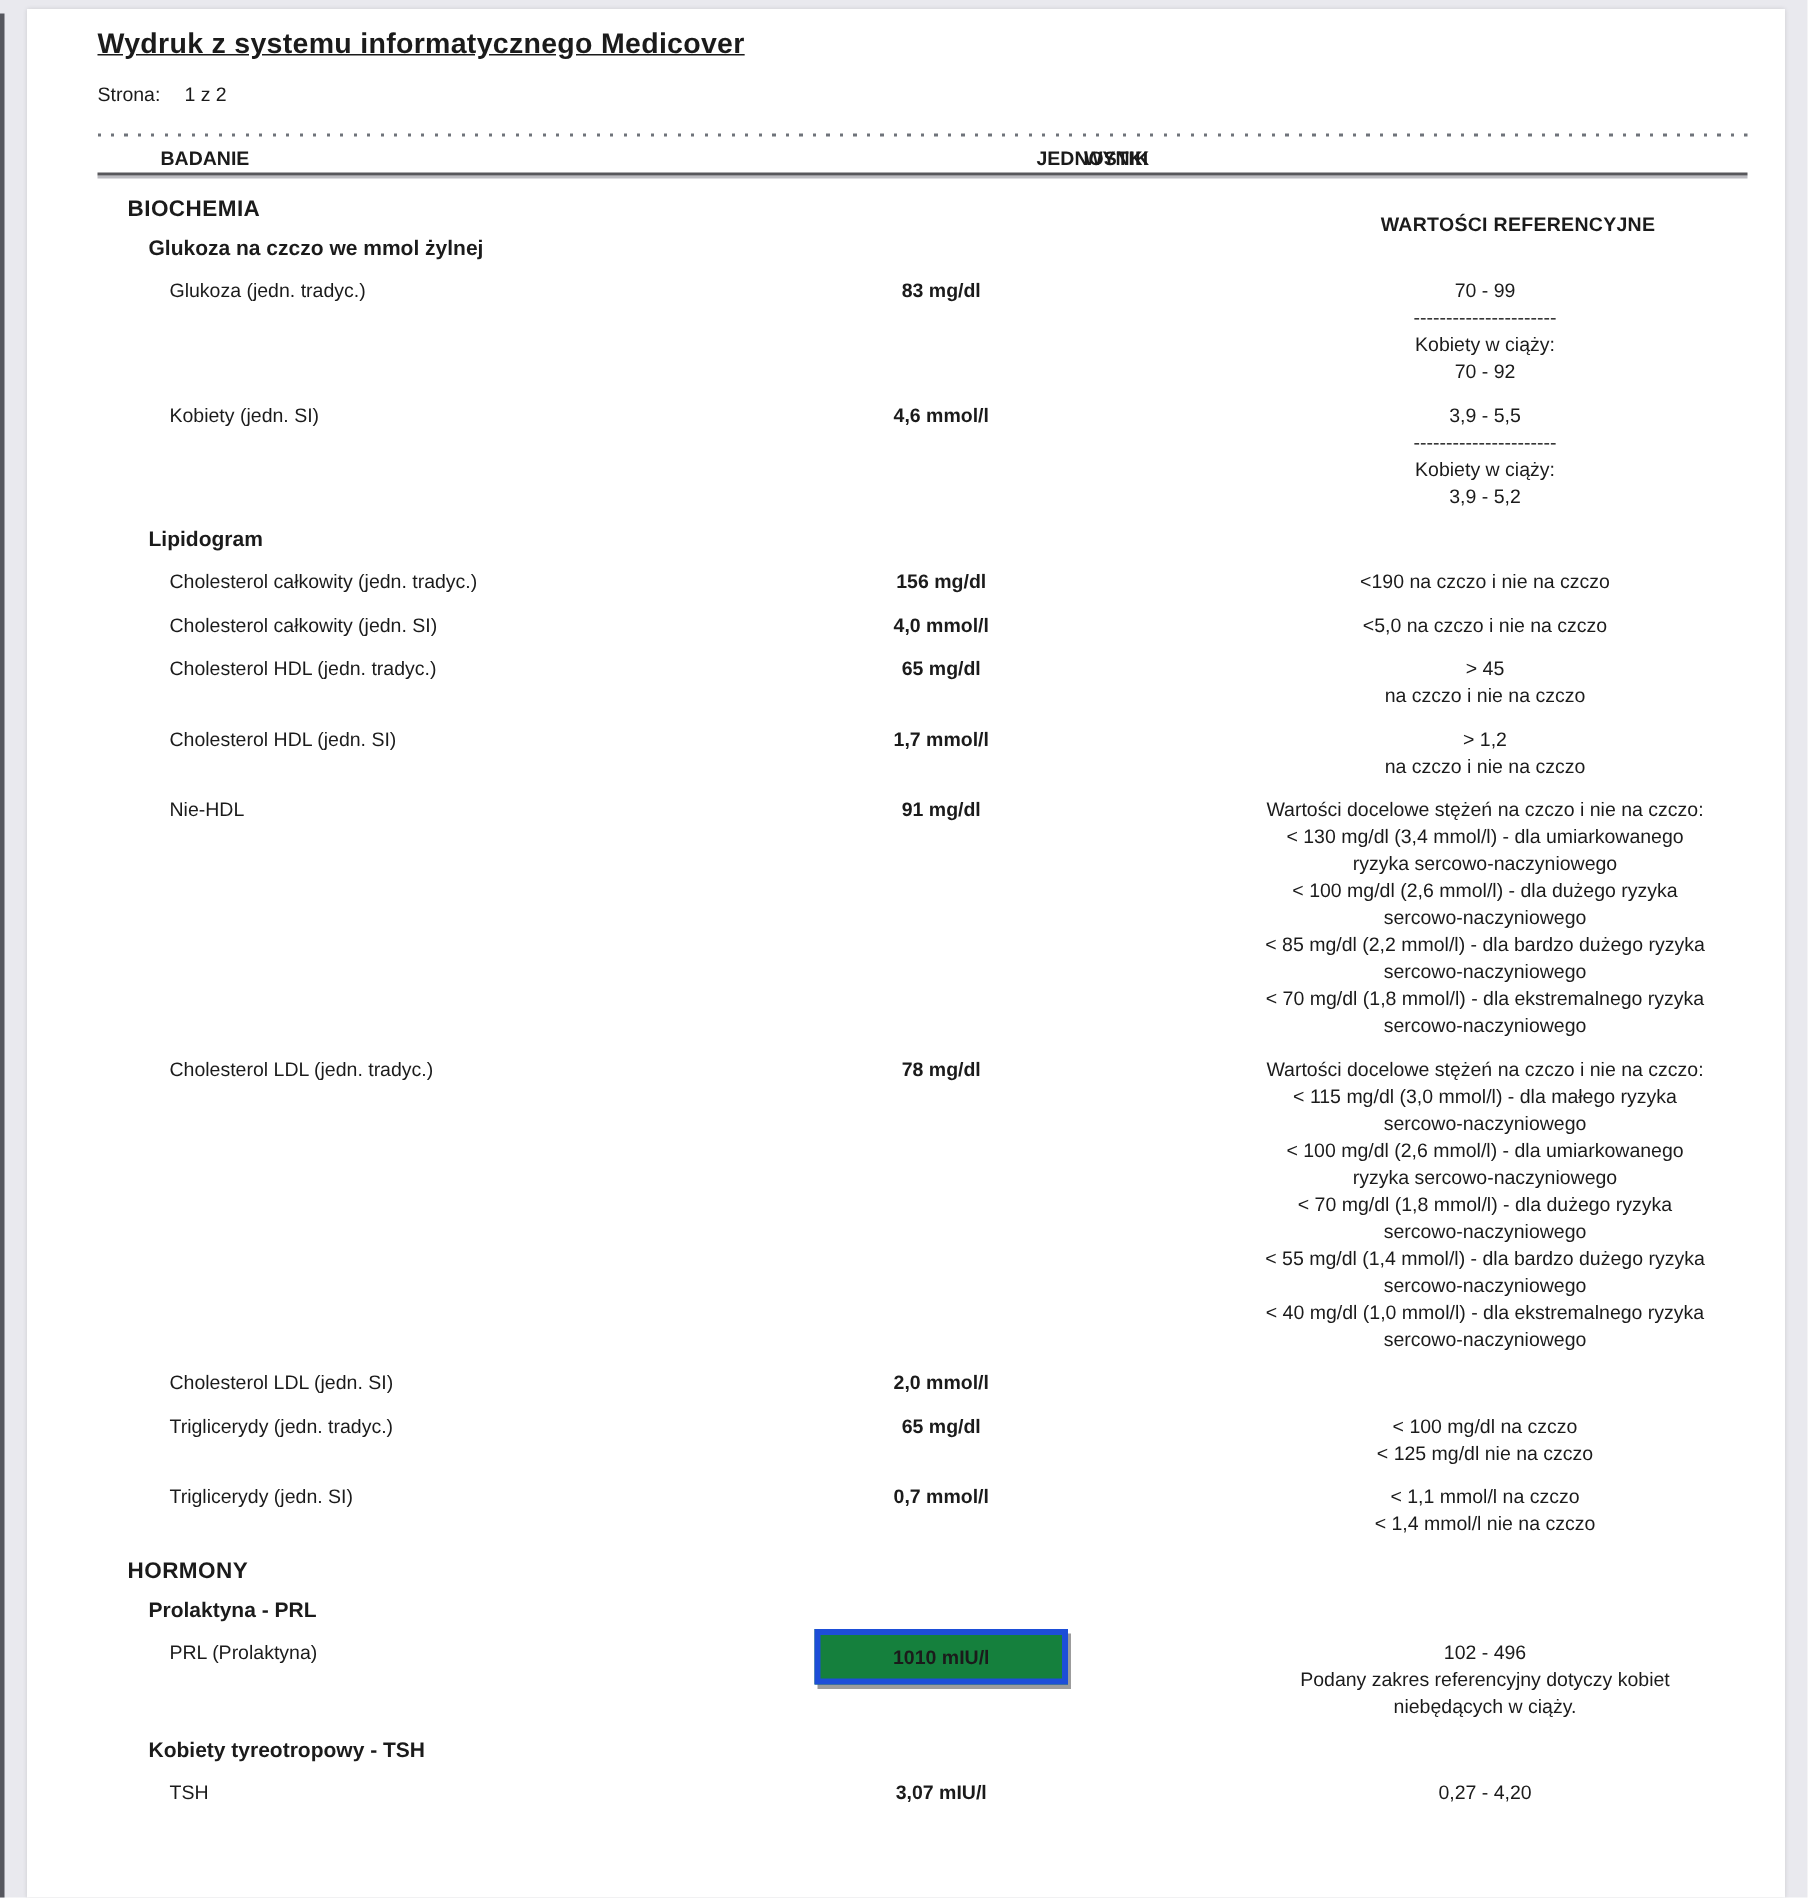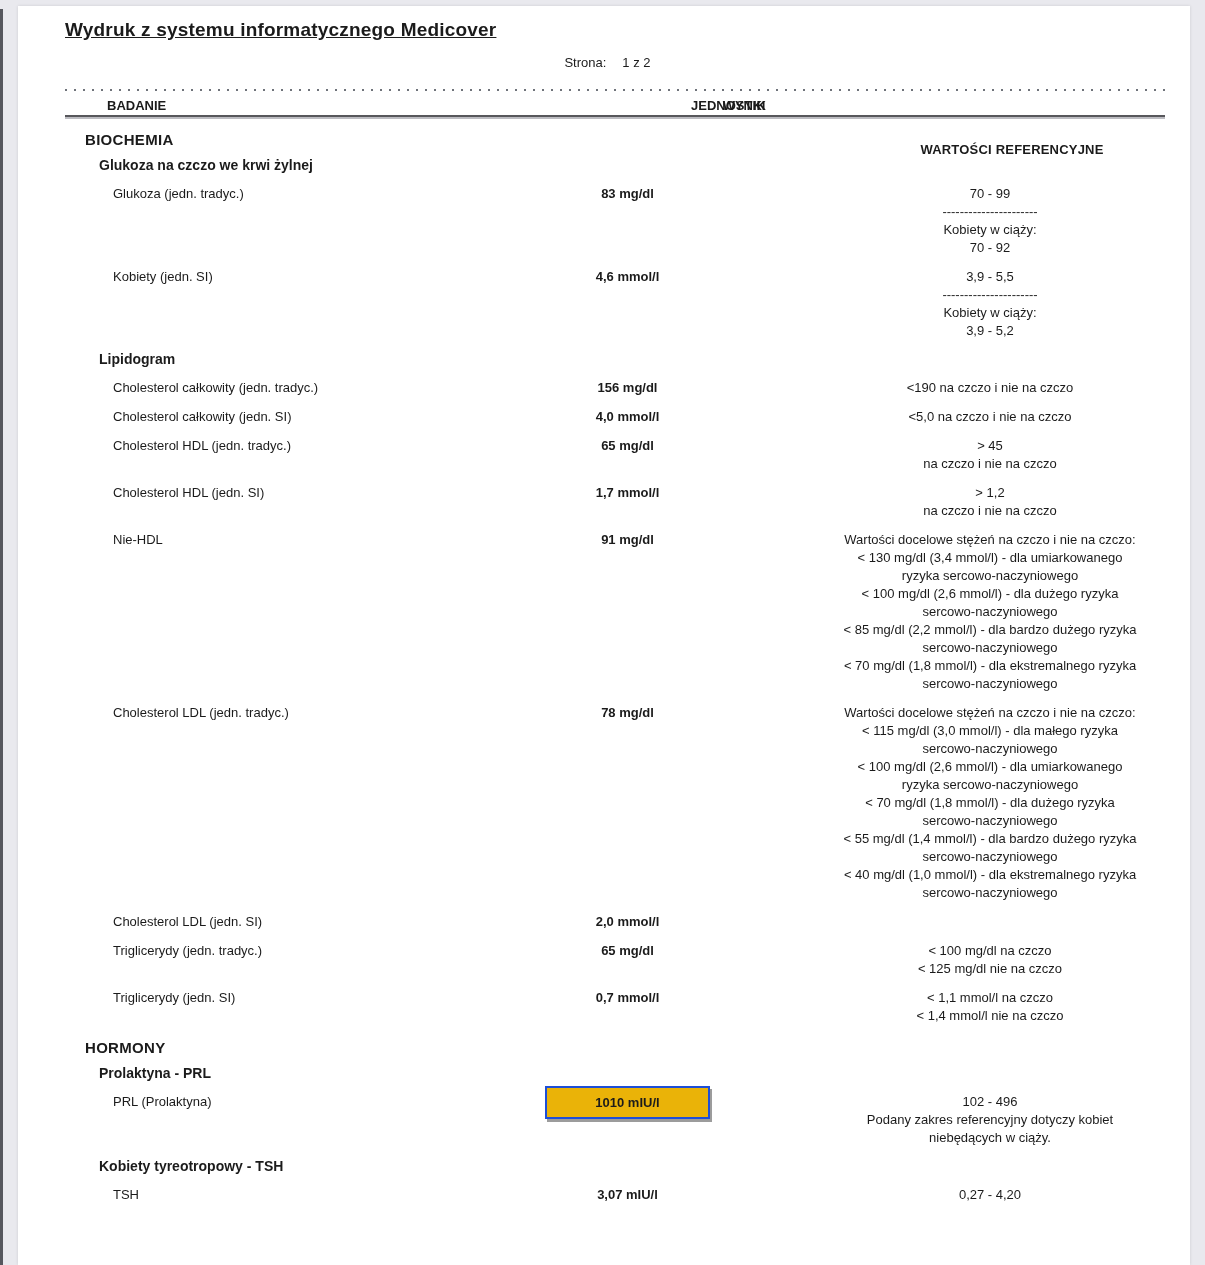--- a/index.html
+++ b/index.html
@@ -15,21 +15,21 @@
     position:absolute;left:18px;top:6px;width:1172px;height:1259px;
     background:#ffffff;box-shadow:0 0 3px rgba(0,0,0,.12);
   }
   .content{position:absolute;left:47px;top:0;width:1100px;}
 
   .doc-title{
     text-align:left;font-size:19px;font-weight:bold;
     text-decoration:underline;padding-top:13px;letter-spacing:.2px;
   }
   .page-indicator{
-    text-align:center;font-size:13px;margin-top:14px;padding-right:15px;
+    text-align:left;font-size:13px;margin-top:14px;padding-right:15px;
   }
   .page-indicator .num{display:inline-block;margin-left:16px;}
 
   .dotted-rule{
     margin-top:19px;height:2px;
     background:repeating-linear-gradient(to right,#6f737a 0 2px,transparent 2px 9px);
   }
   .col-headers{position:relative;height:21px;margin-top:3px;font-size:13px;font-weight:bold;}
   .col-headers .h{position:absolute;top:4px;white-space:nowrap;padding-left:22px;}
   .h-badanie{left:20px;}
@@ -47,22 +47,22 @@
   }
   .cell{min-height:18px;}
   .c-badanie{padding-left:48px;}
   .c-wynik{font-weight:bold;text-align:center;}
   .c-jednostki{}
   .c-ref{text-align:center;}
   .ref-line{max-width:300px;margin:0 auto;}
   .ref-dashes{letter-spacing:0;color:#2a2a2a;font-weight:normal;}
   .wynik-box{
     display:inline-block;width:161px;margin-top:-7px;padding:6px 0 5px 0;
-    border:2px solid #1d4ed8;box-shadow:2px 3px 0 #9c9c9c;
-    background:#eab308;
+    border:4px solid #1d4ed8;box-shadow:2px 3px 0 #9c9c9c;
+    background:#15803d;
   }
 </style>
 </head>
 <body>
 
 <div class="screen">
   <div class="edge-dark"></div>
   <div class="page">
     <div class="content">
 
@@ -78,21 +78,21 @@
         <div class="h h-badanie">BADANIE</div>
         <div class="h h-wynik">WYNIK</div>
         <div class="h h-jednostki">JEDNOSTKI</div>
         <div class="h h-ref">WARTOŚCI REFERENCYJNE</div>
       </div>
 
       <div class="header-rule"></div>
 
       <div>
           <div class="section-title">BIOCHEMIA</div>
-          <div class="subsection-title">Glukoza na czczo we krwi żylnej</div>
+          <div class="subsection-title">Glukoza na czczo we mmol żylnej</div>
           <div class="row">
             <div class="cell c-badanie">Glukoza (jedn. tradyc.)</div>
             <div class="cell c-wynik">83 mg/dl</div>
             <div class="cell c-jednostki"></div>
             <div class="cell c-ref">
               <div class="ref-line">70 - 99</div>
               <div class="ref-line ref-dashes">----------------------</div>
               <div class="ref-line">Kobiety w ciąży:</div>
               <div class="ref-line">70 - 92</div>
             </div>

